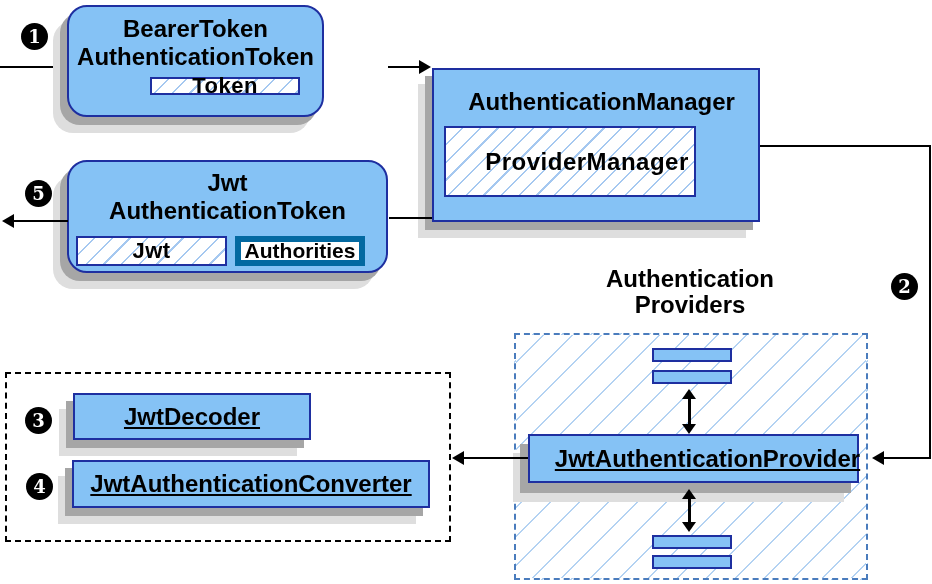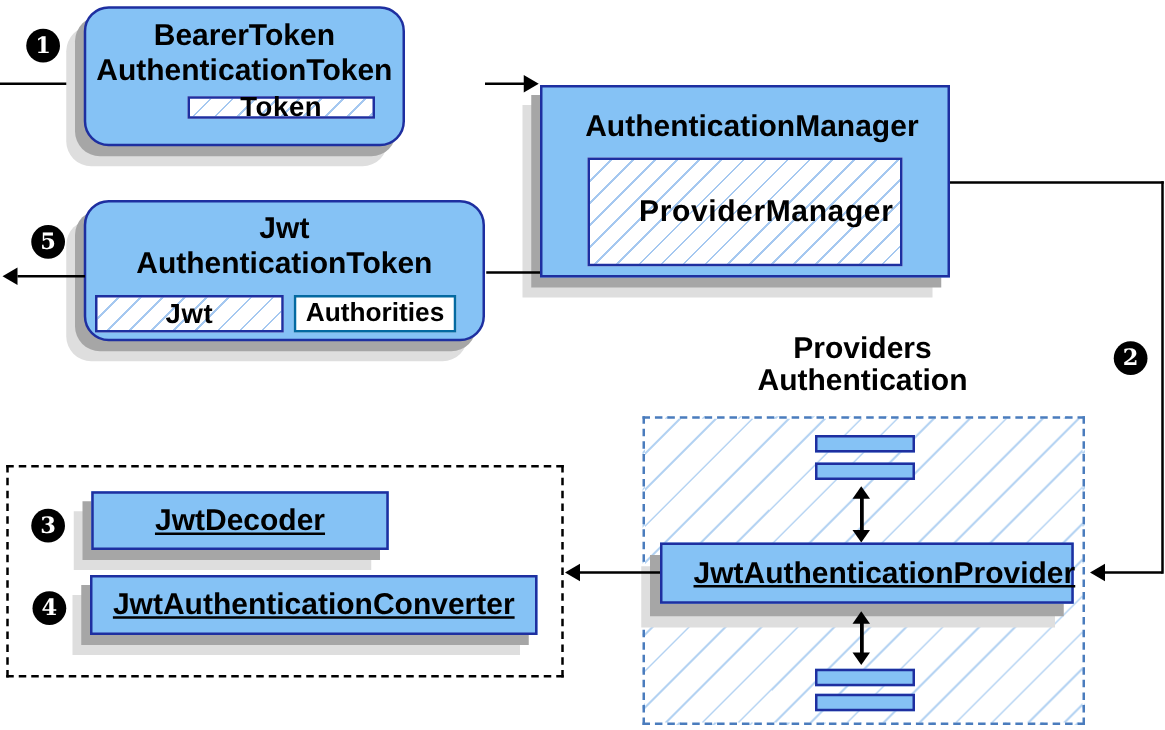--- a/index.html
+++ b/index.html
@@ -13,21 +13,21 @@
     box-shadow:-7px 8px 0 0 #a6a6a6,-14px 16px 0 0 #dedede;
   }
   .rounded{border-radius:20px;}
   .node .title{font-weight:bold;font-size:24px;line-height:28px;text-align:center;white-space:nowrap;}
   .center-lbl{display:flex;align-items:center;justify-content:center;font-weight:bold;text-decoration:underline;}
   
   .hatch{
     position:absolute;box-sizing:border-box;background-color:#fff;border:2px solid #1e2fa0;
     background-image:repeating-linear-gradient(135deg,transparent 0,transparent 11px,#a5c8f0 11px,#a5c8f0 12.5px);
   }
-  .plainwhite{position:absolute;box-sizing:border-box;background:#fff;border:2px solid #0369a1;}
+  .plainwhite{position:absolute;box-sizing:border-box;background:#fff;border:6px solid #0369a1;}
   .fieldtxt{display:flex;align-items:center;justify-content:center;height:100%;font-weight:bold;font-size:22px;letter-spacing:.5px;}
   
   .dash-blue{
     position:absolute;box-sizing:border-box;border:2px dashed #4a7cbd;background-color:#fff;
     background-image:repeating-linear-gradient(135deg,transparent 0,transparent 19px,#b3d2f2 19px,#b3d2f2 20.5px);
   }
   .dash-black{position:absolute;box-sizing:border-box;border:2px dashed #000;background:transparent;}
   
   .hline{position:absolute;height:2px;background:#000;}
   .vline{position:absolute;width:2px;background:#000;}
@@ -62,21 +62,21 @@
   <div class="hatch" style="left:150px;top:77px;width:150px;height:18px;">
     <div class="fieldtxt">Token</div>
   </div>
 
   <div class="hline" style="left:388px;top:66px;width:33px;"></div>
   <div class="tri-right" style="left:419px;top:60px;"></div>
 
   <div class="node" style="left:432px;top:68px;width:328px;height:154px;">
     <div class="title" style="margin-top:18px;padding-left:11px;">AuthenticationManager</div>
   </div>
-  <div class="hatch" style="left:470px;top:126px;width:252px;height:87px;padding-left:34px;">
+  <div class="hatch" style="left:444px;top:126px;width:252px;height:71px;padding-left:34px;">
     <div class="fieldtxt" style="font-size:24px;">ProviderManager</div>
   </div>
 
   <div class="hline" style="left:389px;top:217px;width:43px;"></div>
 
   <div class="node rounded" style="left:67px;top:160px;width:321px;height:113px;">
     <div class="title" style="margin-top:7px;">Jwt</div>
     <div class="title">AuthenticationToken</div>
   </div>
   <div class="hatch" style="left:76px;top:236px;width:151px;height:30px;">
@@ -94,22 +94,22 @@
 
   <div class="hline" style="left:760px;top:145px;width:171px;"></div>
   <div class="vline" style="left:929px;top:145px;height:314px;"></div>
   <div class="hline" style="left:884px;top:457px;width:46px;"></div>
   <div class="tri-left" style="left:872px;top:451px;"></div>
   <div class="badge" style="left:891px;top:273px;">
     <span>2</span>
   </div>
 
   <div class="grouplabel" style="left:586px;top:266px;width:208px;">
+    <div>Authentication</div>
     <div>Providers</div>
-    <div>Authentication</div>
   </div>
 
   <div class="dash-blue" style="left:514px;top:333px;width:354px;height:247px;"></div>
 
   <div class="mini" style="left:652px;top:348px;"></div>
   <div class="mini" style="left:652px;top:370px;"></div>
 
   <div class="tri-up" style="left:682px;top:389px;"></div>
   <div class="dbl-line" style="left:688px;top:397px;height:29px;"></div>
   <div class="tri-down" style="left:682px;top:424px;"></div>

